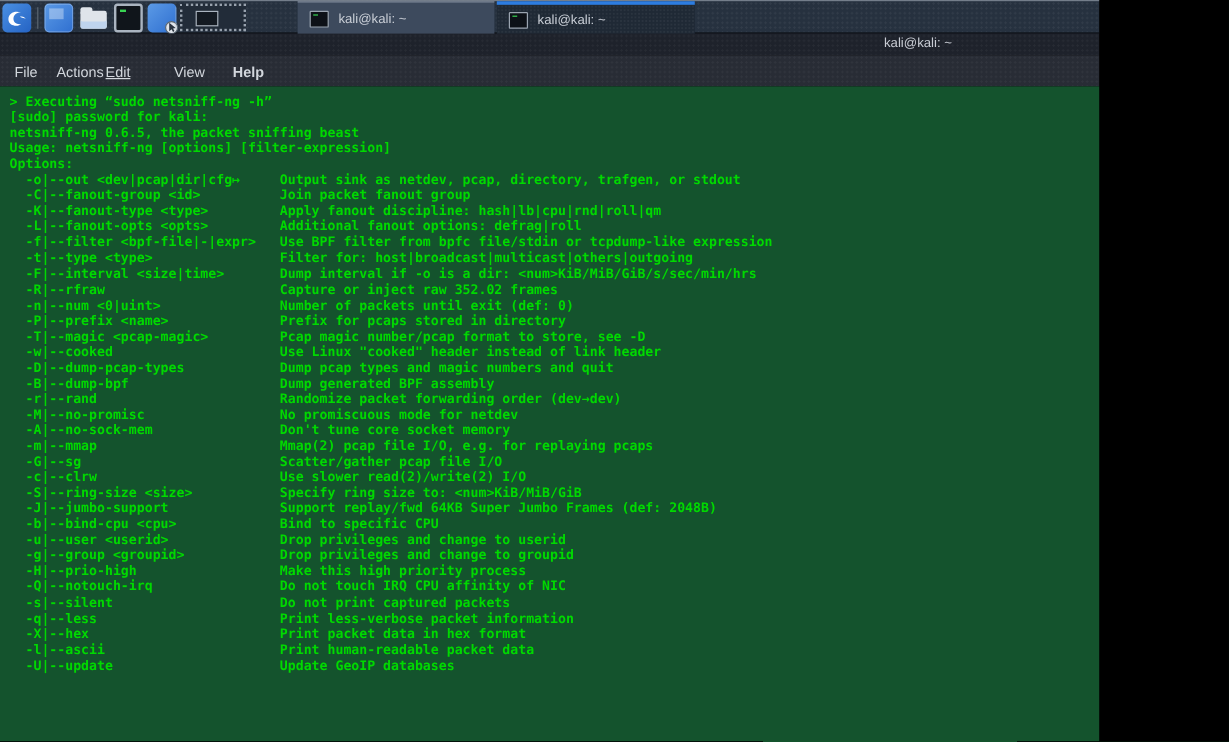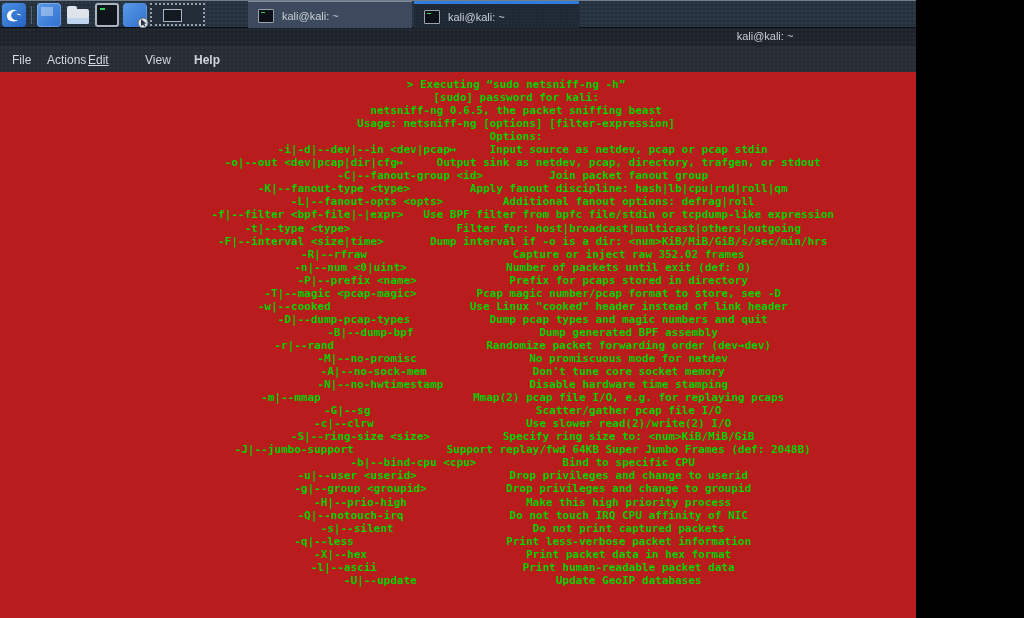--- a/index.html
+++ b/index.html
@@ -70,26 +70,25 @@
   }
   .menu-item{position:absolute;top:5px;padding:2px 4px;cursor:pointer;}
   #menu-file{left:8px;}
   #menu-actions{left:43px;}
   #menu-edit{left:84px;text-decoration:underline;}
   #menu-view{left:141px;}
   #menu-help{left:190px;font-weight:bold;}
   
   #terminal{
     position:absolute;left:0;top:72px;width:1024px;height:546px;
-    background:#b91c1c;overflow:hidden;
+    background:#14532d;overflow:hidden;
     padding:6px 0 0 8px;box-sizing:border-box;
     font-family:"DejaVu Sans Mono",monospace;
     font-size:11px;font-weight:bold;line-height:13.05px;
     color:#00d900;
-    text-align:center;
   }
   .term-line{white-space:pre;}
   .term-line.link{text-decoration:underline;}
 </style>
 </head>
 <body>
 
 <div id="screen">
 
   <div id="panel">
@@ -139,39 +138,37 @@
     <span class="menu-item" id="menu-help">Help</span>
   </div>
 
   <div id="terminal">
       <div class="term-line">&gt; Executing “sudo netsniff-ng -h”</div>
       <div class="term-line">[sudo] password for kali:</div>
       <div class="term-line">netsniff-ng 0.6.5, the packet sniffing beast</div>
       <div class="term-line"></div>
       <div class="term-line">Usage: netsniff-ng [options] [filter-expression]</div>
       <div class="term-line">Options:</div>
-      <div class="term-line">  -i|-d|--dev|--in &lt;dev|pcap↦     Input source as netdev, pcap or pcap stdin</div>
       <div class="term-line">  -o|--out &lt;dev|pcap|dir|cfg↦     Output sink as netdev, pcap, directory, trafgen, or stdout</div>
       <div class="term-line">  -C|--fanout-group &lt;id&gt;          Join packet fanout group</div>
       <div class="term-line">  -K|--fanout-type &lt;type&gt;         Apply fanout discipline: hash|lb|cpu|rnd|roll|qm</div>
       <div class="term-line">  -L|--fanout-opts &lt;opts&gt;         Additional fanout options: defrag|roll</div>
       <div class="term-line">  -f|--filter &lt;bpf-file|-|expr&gt;   Use BPF filter from bpfc file/stdin or tcpdump-like expression</div>
       <div class="term-line">  -t|--type &lt;type&gt;                Filter for: host|broadcast|multicast|others|outgoing</div>
       <div class="term-line">  -F|--interval &lt;size|time&gt;       Dump interval if -o is a dir: &lt;num&gt;KiB/MiB/GiB/s/sec/min/hrs</div>
       <div class="term-line">  -R|--rfraw                      Capture or inject raw 352.02 frames</div>
       <div class="term-line">  -n|--num &lt;0|uint&gt;               Number of packets until exit (def: 0)</div>
       <div class="term-line">  -P|--prefix &lt;name&gt;              Prefix for pcaps stored in directory</div>
       <div class="term-line">  -T|--magic &lt;pcap-magic&gt;         Pcap magic number/pcap format to store, see -D</div>
       <div class="term-line">  -w|--cooked                     Use Linux "cooked" header instead of link header</div>
       <div class="term-line">  -D|--dump-pcap-types            Dump pcap types and magic numbers and quit</div>
       <div class="term-line">  -B|--dump-bpf                   Dump generated BPF assembly</div>
       <div class="term-line">  -r|--rand                       Randomize packet forwarding order (dev→dev)</div>
       <div class="term-line">  -M|--no-promisc                 No promiscuous mode for netdev</div>
       <div class="term-line">  -A|--no-sock-mem                Don't tune core socket memory</div>
-      <div class="term-line">  -N|--no-hwtimestamp             Disable hardware time stamping</div>
       <div class="term-line">  -m|--mmap                       Mmap(2) pcap file I/O, e.g. for replaying pcaps</div>
       <div class="term-line">  -G|--sg                         Scatter/gather pcap file I/O</div>
       <div class="term-line">  -c|--clrw                       Use slower read(2)/write(2) I/O</div>
       <div class="term-line">  -S|--ring-size &lt;size&gt;           Specify ring size to: &lt;num&gt;KiB/MiB/GiB</div>
       <div class="term-line">  -J|--jumbo-support              Support replay/fwd 64KB Super Jumbo Frames (def: 2048B)</div>
       <div class="term-line">  -b|--bind-cpu &lt;cpu&gt;             Bind to specific CPU</div>
       <div class="term-line">  -u|--user &lt;userid&gt;              Drop privileges and change to userid</div>
       <div class="term-line">  -g|--group &lt;groupid&gt;            Drop privileges and change to groupid</div>
       <div class="term-line">  -H|--prio-high                  Make this high priority process</div>
       <div class="term-line">  -Q|--notouch-irq                Do not touch IRQ CPU affinity of NIC</div>

